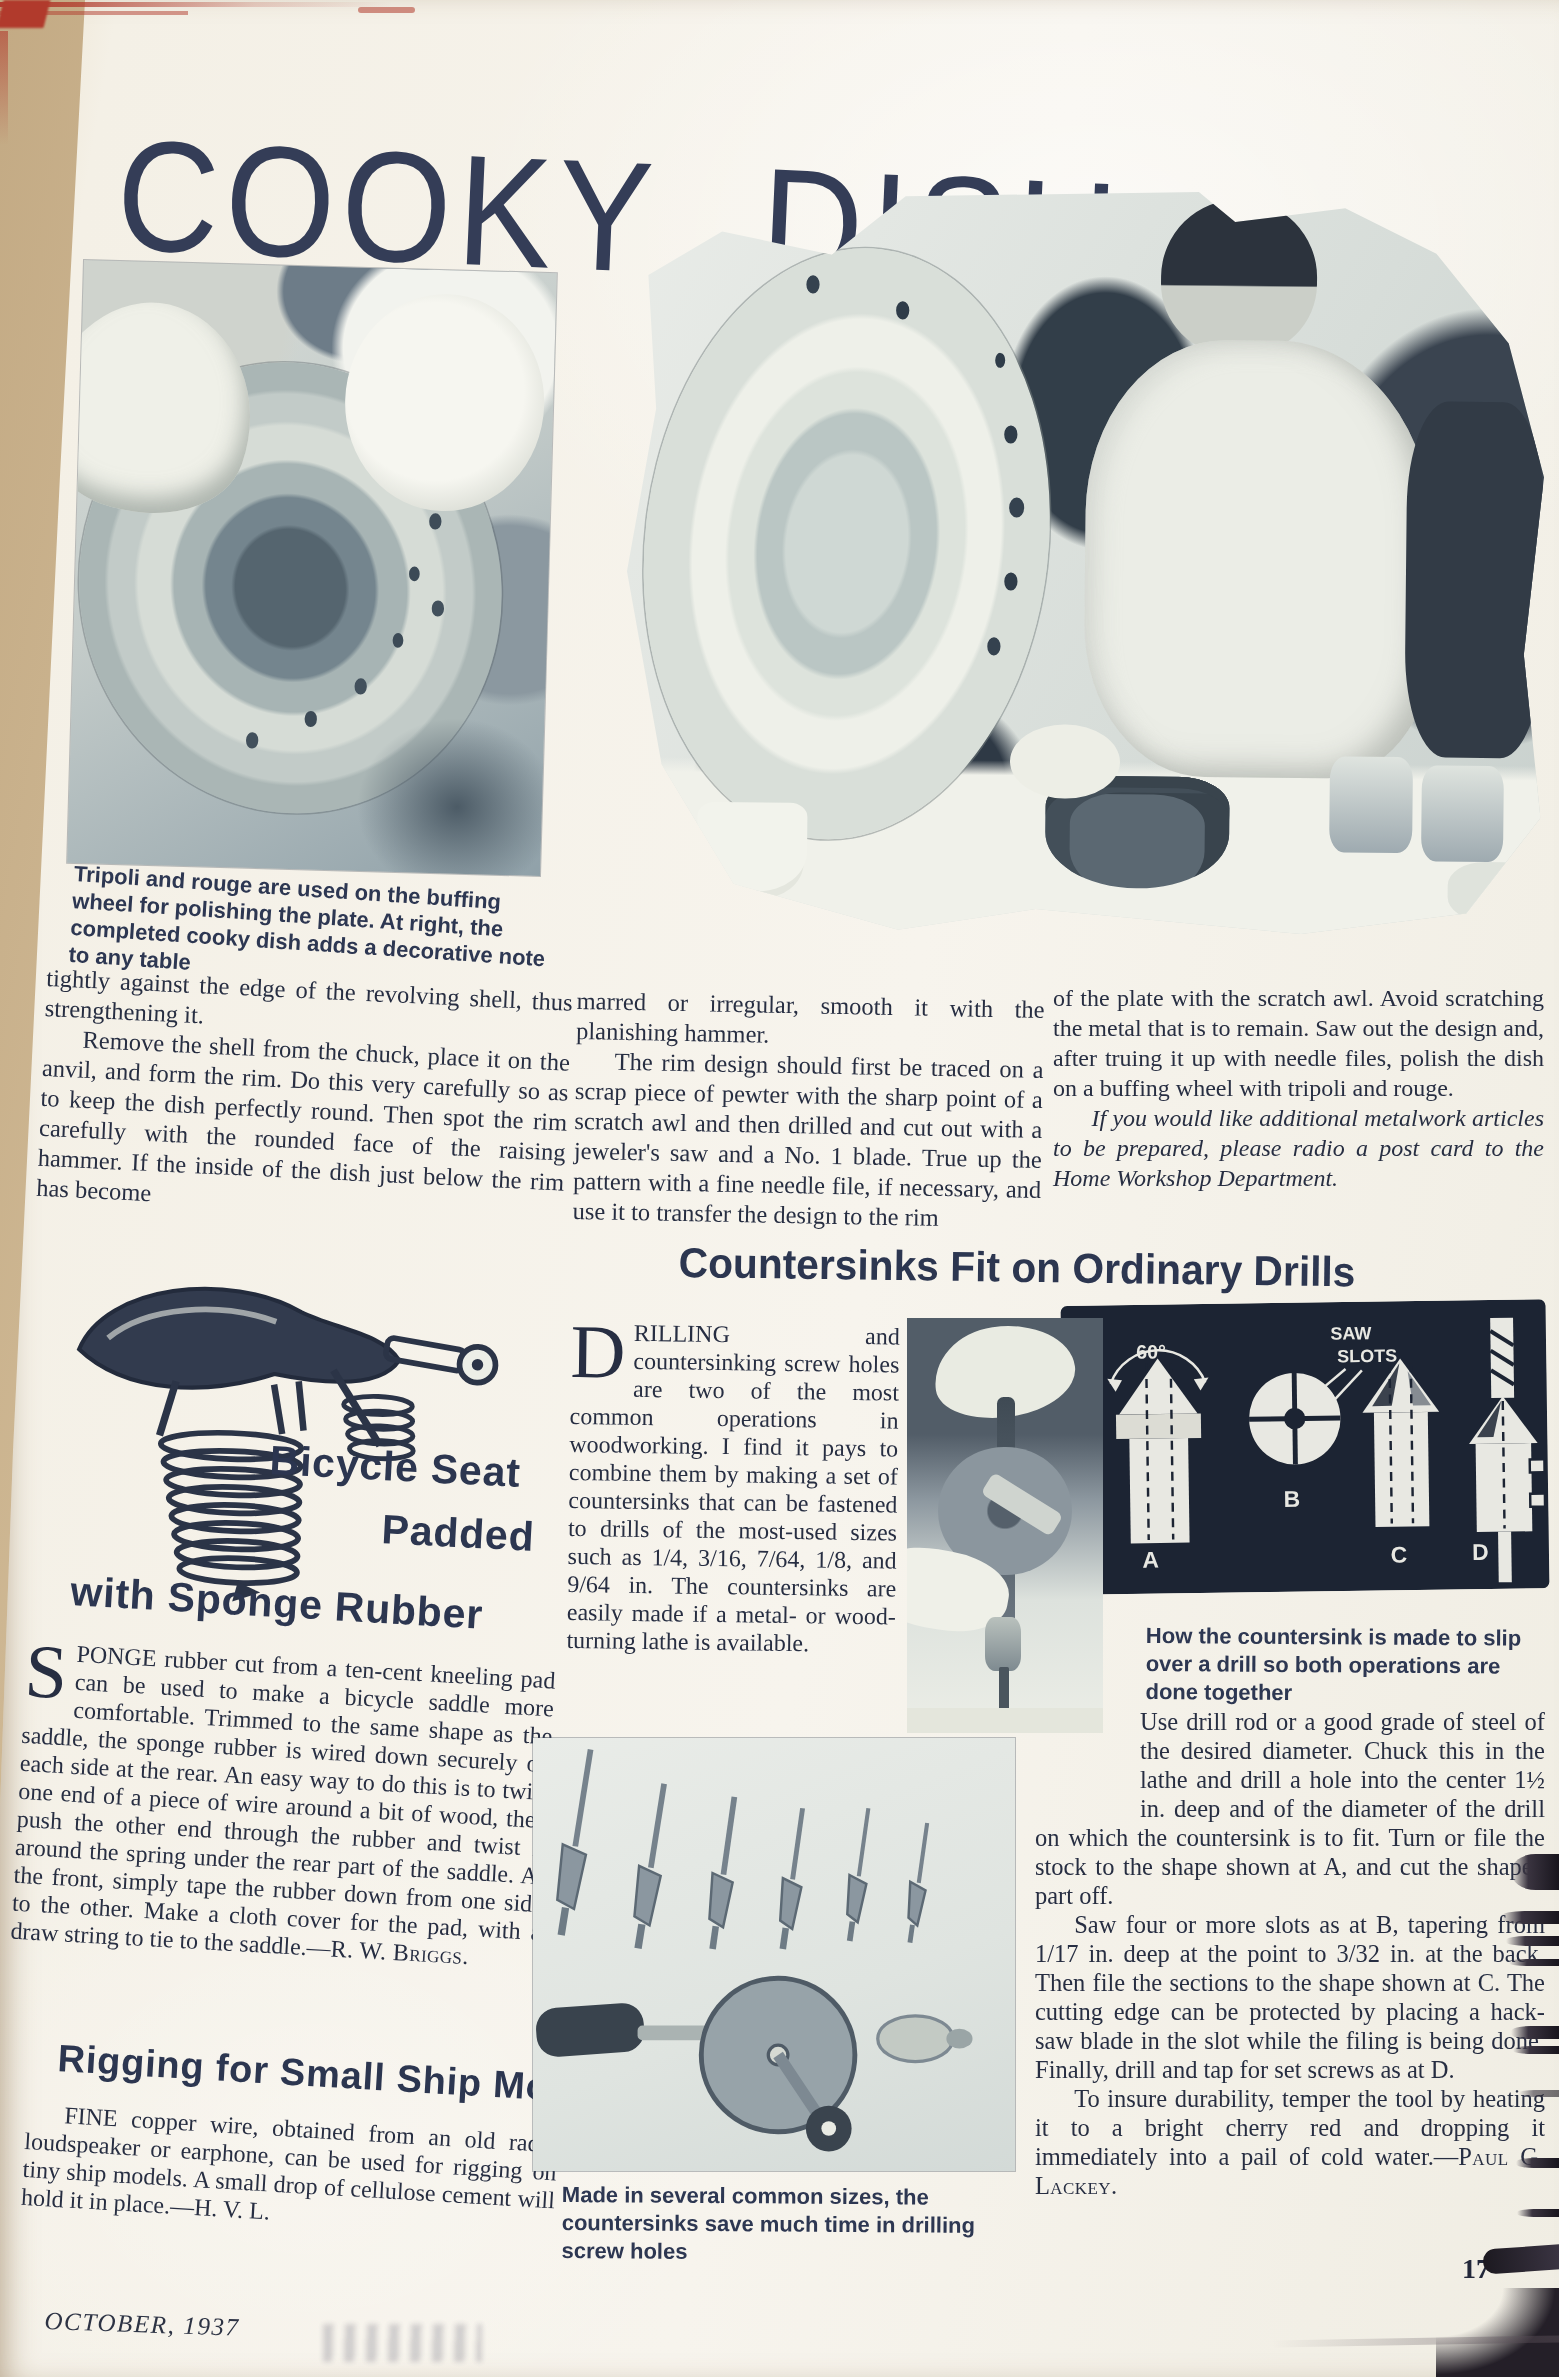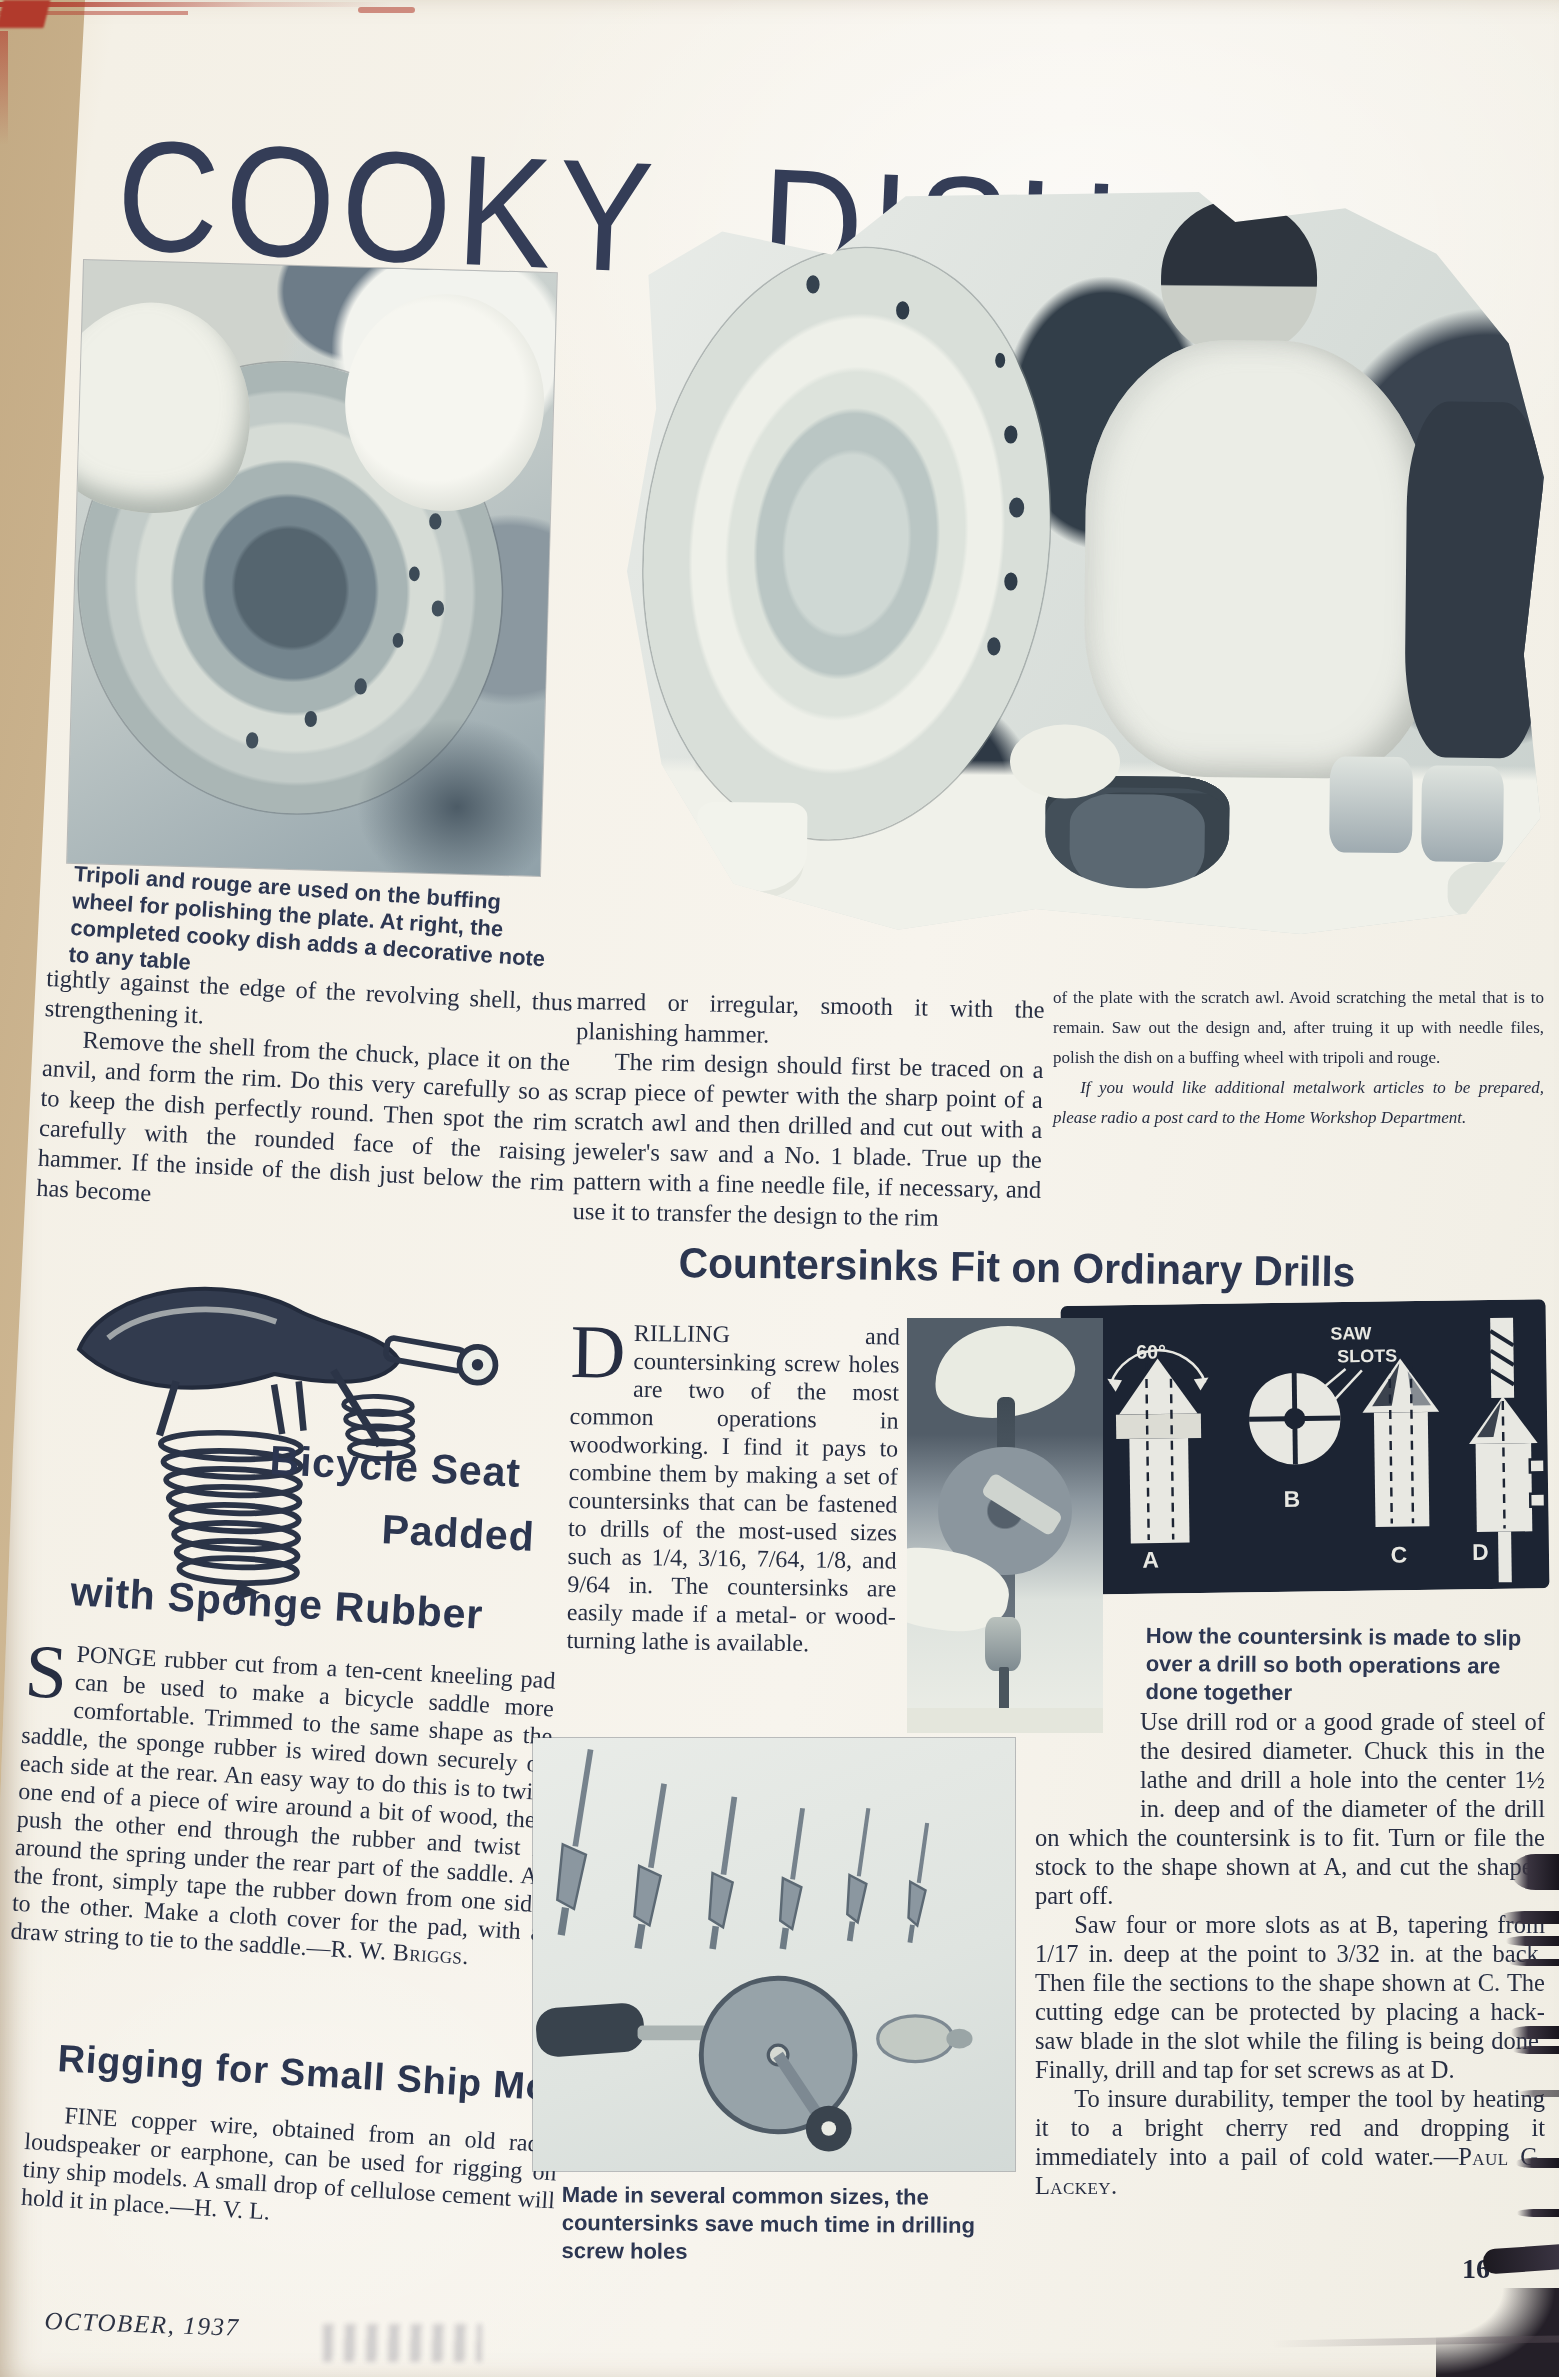--- a/index.html
+++ b/index.html
@@ -105,21 +105,21 @@
 <div class="abs cap" style="left:75px;top:860px;width:491px;font-size:22px;line-height:27px;transform:rotate(3.8deg);transform-origin:0 0;">Tripoli and rouge are used on the buffing wheel for polishing the plate. At right, the completed cooky dish adds a decorative note to any table</div>
 
 <div class="abs body-txt" style="left:47px;top:963px;width:527px;font-size:24.5px;line-height:30px;transform:rotate(2.7deg);transform-origin:0 0;">
   <p class="noind">tightly against the edge of the revolving shell, thus strengthening it.</p>
   <p class="ind">Remove the shell from the chuck, place it on the anvil, and form the rim. Do this very carefully so as to keep the dish perfectly round. Then spot the rim carefully with the rounded face of the raising hammer. If the inside of the dish just below the rim has become</p>
 </div>
 <div class="abs body-txt" style="left:577px;top:986px;width:468px;font-size:24.5px;line-height:30px;transform:rotate(1.1deg);transform-origin:0 0;">
   <p class="noind">marred or irregular, smooth it with the planishing hammer.</p>
   <p class="ind">The rim design should first be traced on a scrap piece of pewter with the sharp point of a scratch awl and then drilled and cut out with a jeweler's saw and a No. 1 blade. True up the pattern with a fine needle file, if necessary, and use it to transfer the design to the rim</p>
 </div>
-<div class="abs body-txt" style="left:1053px;top:983px;width:491px;font-size:17px;line-height:30px;">
+<div class="abs body-txt" style="left:1053px;top:983px;width:491px;font-size:24px;line-height:30px;">
   <p class="noind">of the plate with the scratch awl. Avoid scratching the metal that is to remain. Saw out the design and, after truing it up with needle files, polish the dish on a buffing wheel with tripoli and rouge.</p>
   <p class="ind ital">If you would like additional metalwork articles to be prepared, please radio a post card to the Home Workshop Department.</p>
 </div>
 
 <svg class="abs" style="left:34px;top:1225px;transform:rotate(2deg);transform-origin:0 0;" width="491" height="384" viewBox="0 0 600 470">
   <path d="M60,150 C90,70 240,48 330,95 C372,114 432,118 452,150 C430,186 360,182 300,172 C218,202 118,202 60,150 Z" fill="#323b4e" stroke="#232b3c" stroke-width="5"></path>
   <path d="M95,135 C140,95 230,85 300,108" fill="none" stroke="#cfd3ce" stroke-width="7" opacity=".7"></path>
   <rect x="438" y="122" width="96" height="26" rx="8" fill="none" stroke="#2b3447" stroke-width="7" transform="rotate(8 438 122)"></rect>
   <circle cx="548" cy="152" r="22" fill="#eceee7" stroke="#2b3447" stroke-width="7"></circle>
   <circle cx="548" cy="152" r="7" fill="#2b3447"></circle>
@@ -153,21 +153,21 @@
 <div class="abs body-txt" style="left:27px;top:1637px;width:530px;font-size:24px;line-height:28px;transform:rotate(3.2deg);transform-origin:0 0;">
   <span class="dcap">S</span><span>PONGE rubber cut from a ten-cent kneeling pad can be used to make a bicycle saddle more comfortable. Trimmed to the same shape as the saddle, the sponge rubber is wired down securely on each side at the rear. An easy way to do this is to twist one end of a piece of wire around a bit of wood, then push the other end through the rubber and twist it around the spring under the rear part of the saddle. At the front, simply tape the rubber down from one side to the other. Make a cloth cover for the pad, with a draw string to tie to the saddle.—</span><span class="sc">R. W. Briggs.</span>
 </div>
 
 <div class="abs h-sans" style="left:59px;top:2037px;font-size:38px;transform:rotate(3.4deg);transform-origin:0 0;letter-spacing:0.8px;">Rigging for Small Ship Models</div>
 <div class="abs body-txt" style="left:27px;top:2099px;width:533px;font-size:24px;line-height:28px;transform:rotate(3.4deg);transform-origin:0 0;">
   <p class="ind">FINE copper wire, obtained from an old radio loudspeaker or earphone, can be used for rigging on tiny ship models. A small drop of cellulose cement will hold it in place.—H. V. L.</p>
 </div>
 
 <div class="abs ital" style="left:45px;top:2307px;font-size:25px;letter-spacing:1.6px;color:#2d3344;transform:rotate(2deg);transform-origin:0 0;font-family:'Liberation Serif',serif;">OCTOBER, 1937</div>
-<div class="abs" style="left:1462px;top:2253px;font-size:28px;font-weight:700;color:#23283a;font-family:'Liberation Serif',serif;">16</div>
+<div class="abs" style="left:1462px;top:2253px;font-size:28px;font-weight:700;color:#23283a;font-family:'Liberation Serif',serif;">17</div>
 <div class="abs" style="left:323px;top:2324px;width:159px;height:38px;filter:blur(2.5px);opacity:.8;
      background:repeating-linear-gradient(92deg,rgba(60,60,85,.25) 0 10.6px,transparent 10.6px 22px);"></div>
 
 <div class="abs h-sans" style="left:679px;top:1239px;font-size:42px;transform:rotate(.8deg) scaleX(.97);transform-origin:0 0;letter-spacing:0;">Countersinks Fit on Ordinary Drills</div>
 
 <div class="abs body-txt" style="left:571px;top:1318px;width:329px;font-size:24px;line-height:28px;transform:rotate(.8deg);transform-origin:0 0;">
   <span class="dcap">D</span><span>RILLING and countersinking screw holes are two of the most common operations in woodworking. I find it pays to combine them by making a set of countersinks that can be fastened to drills of the most-used sizes such as 1/4, 3/16, 7/64, 1/8, and 9/64 in. The countersinks are easily made if a metal- or wood-turning lathe is available.</span>
 </div>
 
 <div class="abs ph" style="left:907px;top:1318px;width:196px;height:415px;z-index:3;outline:none;

